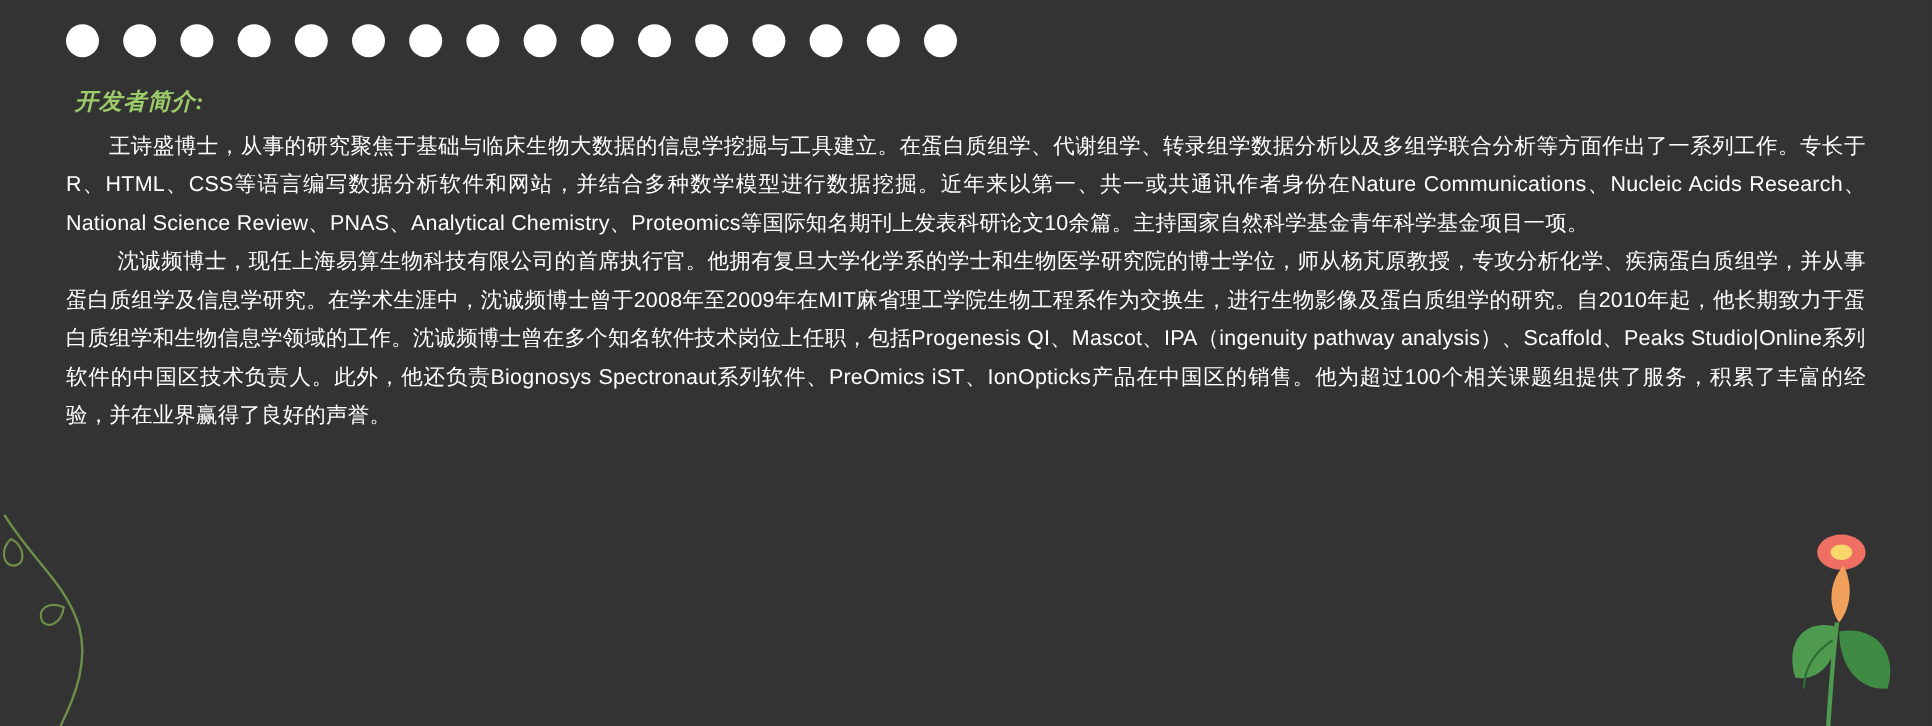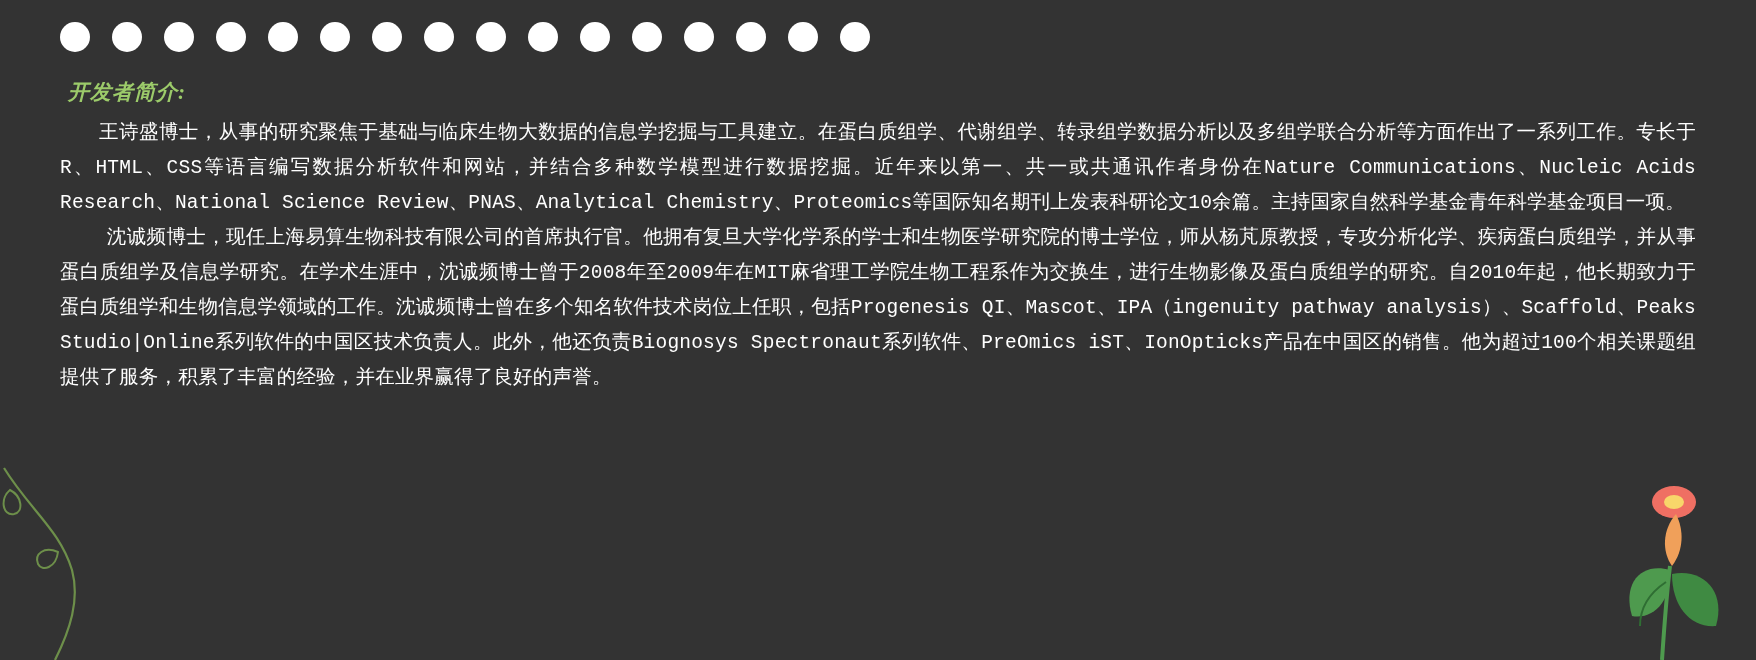--- a/index.html
+++ b/index.html
@@ -55,21 +55,20 @@
   }
   .para {
     color: #ffffff;
     font-size: 19.5px;
     line-height: 35px;
     text-align: justify;
     text-justify: inter-ideograph;
     margin: 0;
     text-indent: 2em;
     letter-spacing: 0.2px;
-    font-family: Liberation Mono, monospace;
   }
   .para.p2 {
     text-indent: 2.4em;
   }
   
   .vine {
     position: absolute;
     left: 0;
     bottom: 0;
     width: 120px;

